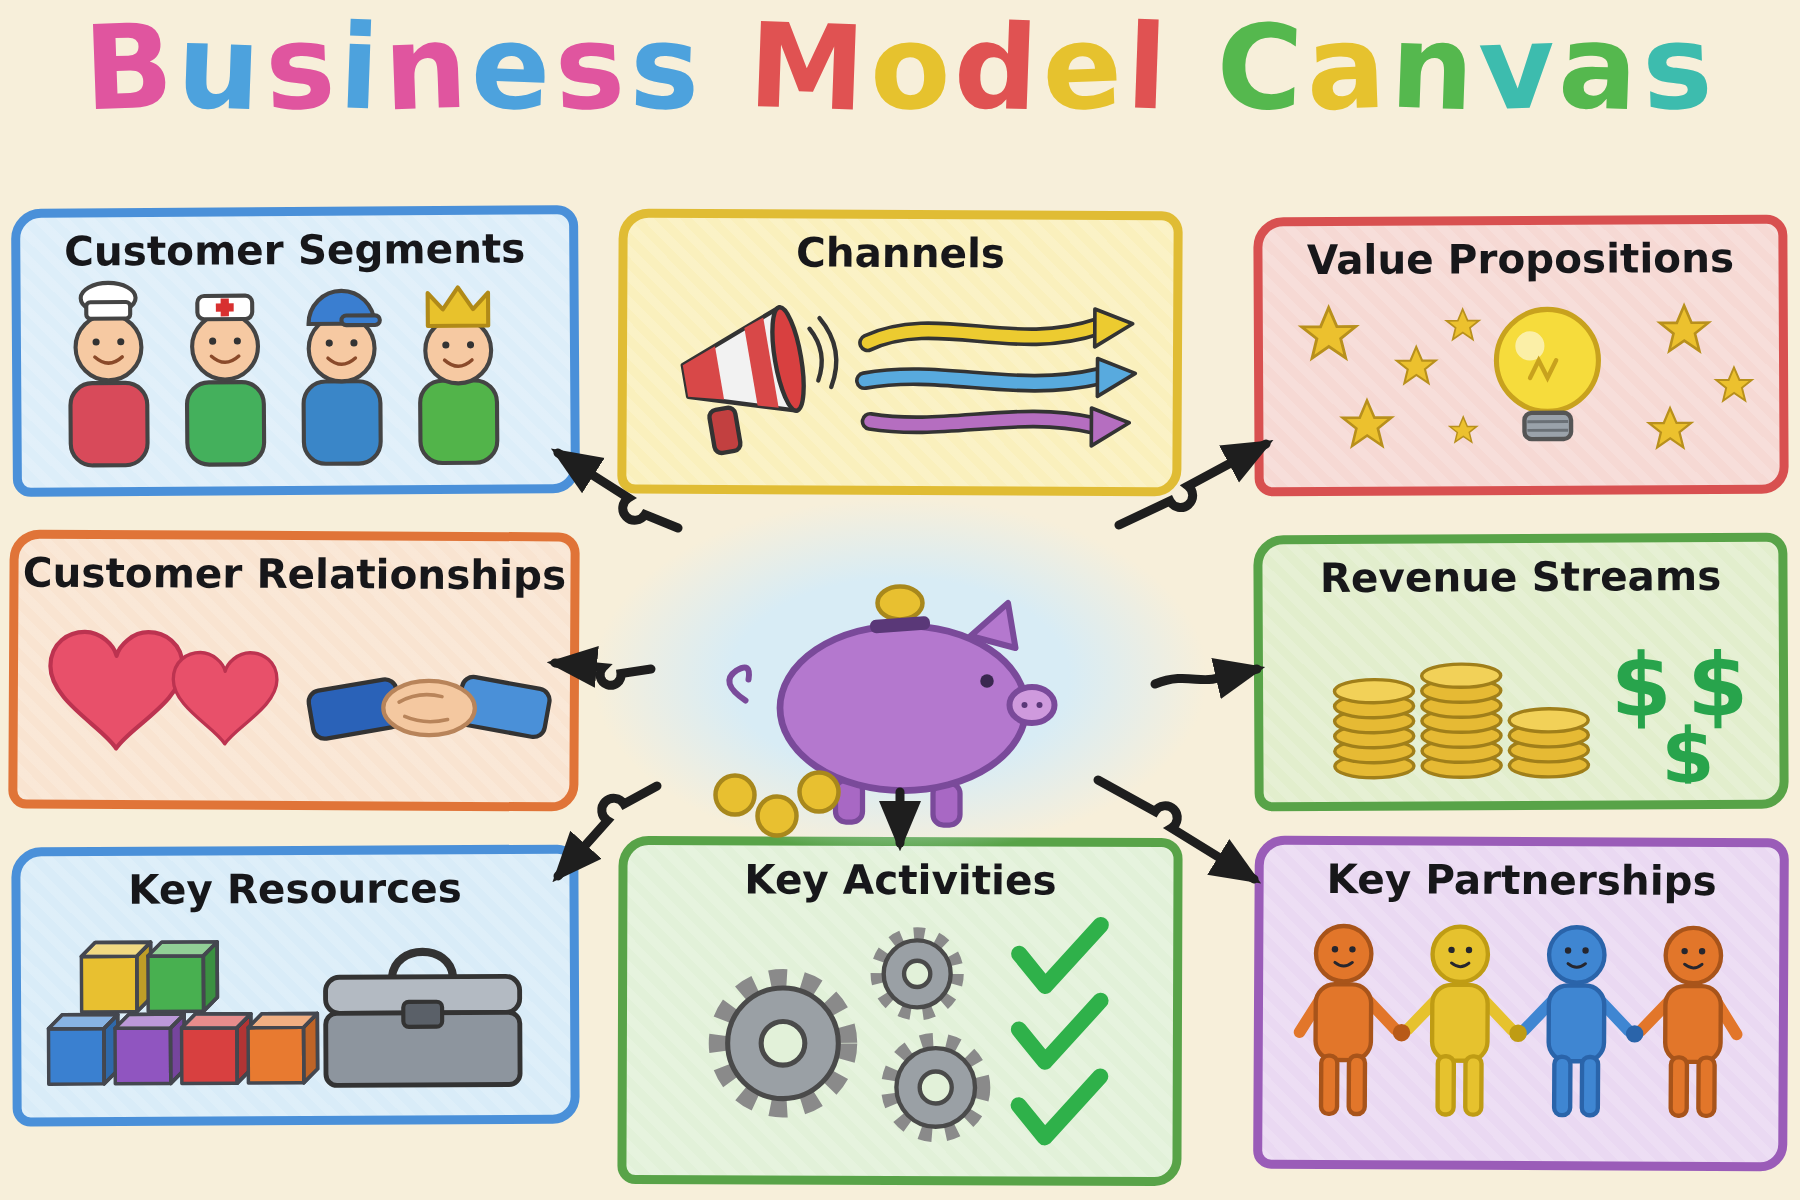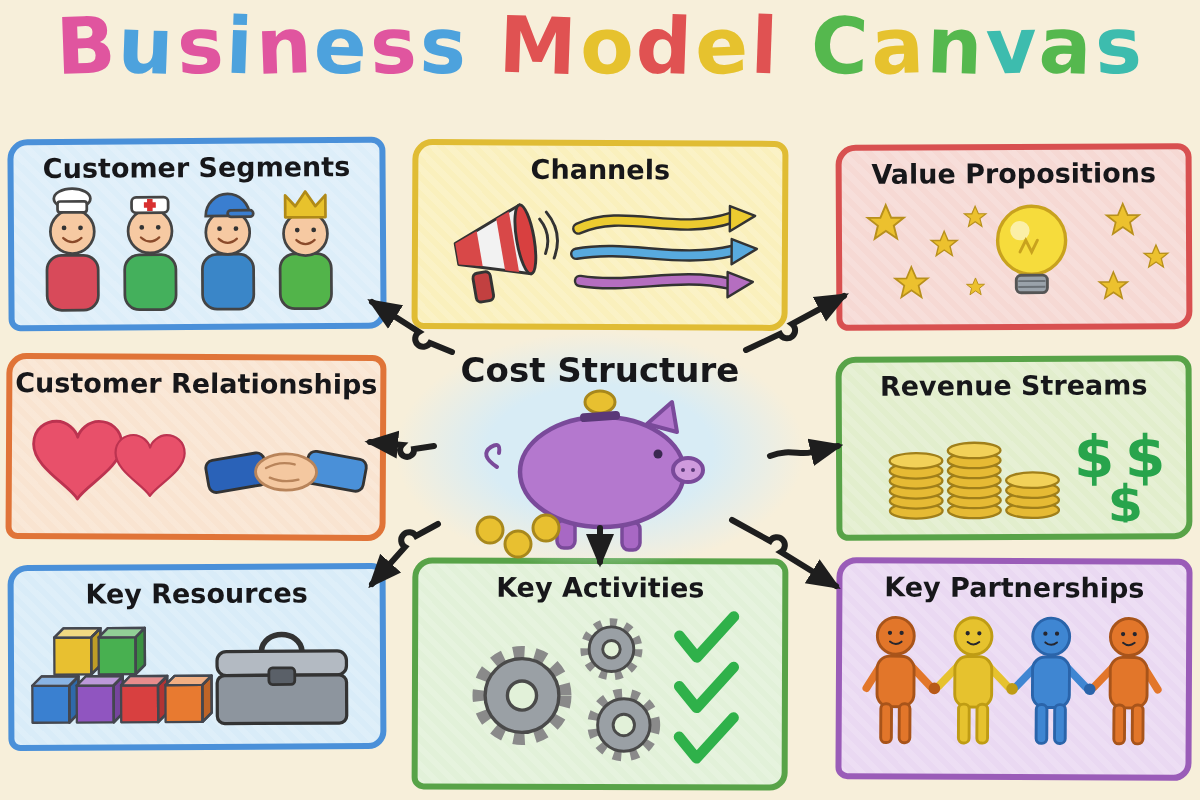--- a/index.html
+++ b/index.html
@@ -23,21 +23,20 @@
   .overlay{position:absolute;left:0;top:0;width:1200px;height:800px;z-index:5;pointer-events:none;}
 </style>
 </head>
 <body>
 
 <div class="canvas">
 
   <div class="page-title"><span class="tl" style="color: rgb(224, 85, 159);">B</span><span class="tl" style="color: rgb(77, 162, 221);">u</span><span class="tl" style="color: rgb(224, 85, 159);">s</span><span class="tl" style="color: rgb(77, 162, 221);">i</span><span class="tl" style="color: rgb(224, 85, 159);">n</span><span class="tl" style="color: rgb(77, 162, 221);">e</span><span class="tl" style="color: rgb(224, 85, 159);">s</span><span class="tl" style="color: rgb(77, 162, 221);">s</span><span class="tl">&nbsp;</span><span class="tl" style="color: rgb(224, 82, 82);">M</span><span class="tl" style="color: rgb(230, 194, 46);">o</span><span class="tl" style="color: rgb(224, 82, 82);">d</span><span class="tl" style="color: rgb(230, 194, 46);">e</span><span class="tl" style="color: rgb(224, 82, 82);">l</span><span class="tl">&nbsp;</span><span class="tl" style="color: rgb(85, 184, 78);">C</span><span class="tl" style="color: rgb(230, 194, 46);">a</span><span class="tl" style="color: rgb(85, 184, 78);">n</span><span class="tl" style="color: rgb(61, 188, 174);">v</span><span class="tl" style="color: rgb(85, 184, 78);">a</span><span class="tl" style="color: rgb(61, 188, 174);">s</span></div>
 
   <div class="center-zone"></div>
-  <div class="center-label">Cost Structure</div>
 
   <svg class="piggy" viewBox="0 0 280 188">
     <path d="M35,95 q-18,-12 -6,-20 q10,-6 8,6" stroke="#7a4a9a" stroke-width="4" fill="none" stroke-linecap="round"></path>
     <rect x="95" y="148" width="18" height="28" rx="7" fill="#a868c4" stroke="#7a4a9a" stroke-width="3.5"></rect>
     <rect x="160" y="150" width="18" height="28" rx="7" fill="#a868c4" stroke="#7a4a9a" stroke-width="3.5"></rect>
     <ellipse cx="138" cy="30" rx="15" ry="11" fill="#e8c030" stroke="#a8881c" stroke-width="3"></ellipse>
     <ellipse cx="140" cy="100" rx="82" ry="55" fill="#b478ce" stroke="#7a4a9a" stroke-width="4.5"></ellipse>
     <path d="M185,52 L210,30 L215,60 Z" fill="#b478ce" stroke="#7a4a9a" stroke-width="4" stroke-linejoin="round"></path>
     <rect x="118" y="40" width="40" height="9" rx="4" fill="#5a3878" transform="rotate(-4 138 44)"></rect>
     <circle cx="196" cy="82" r="4.5" fill="#3a2850"></circle>

